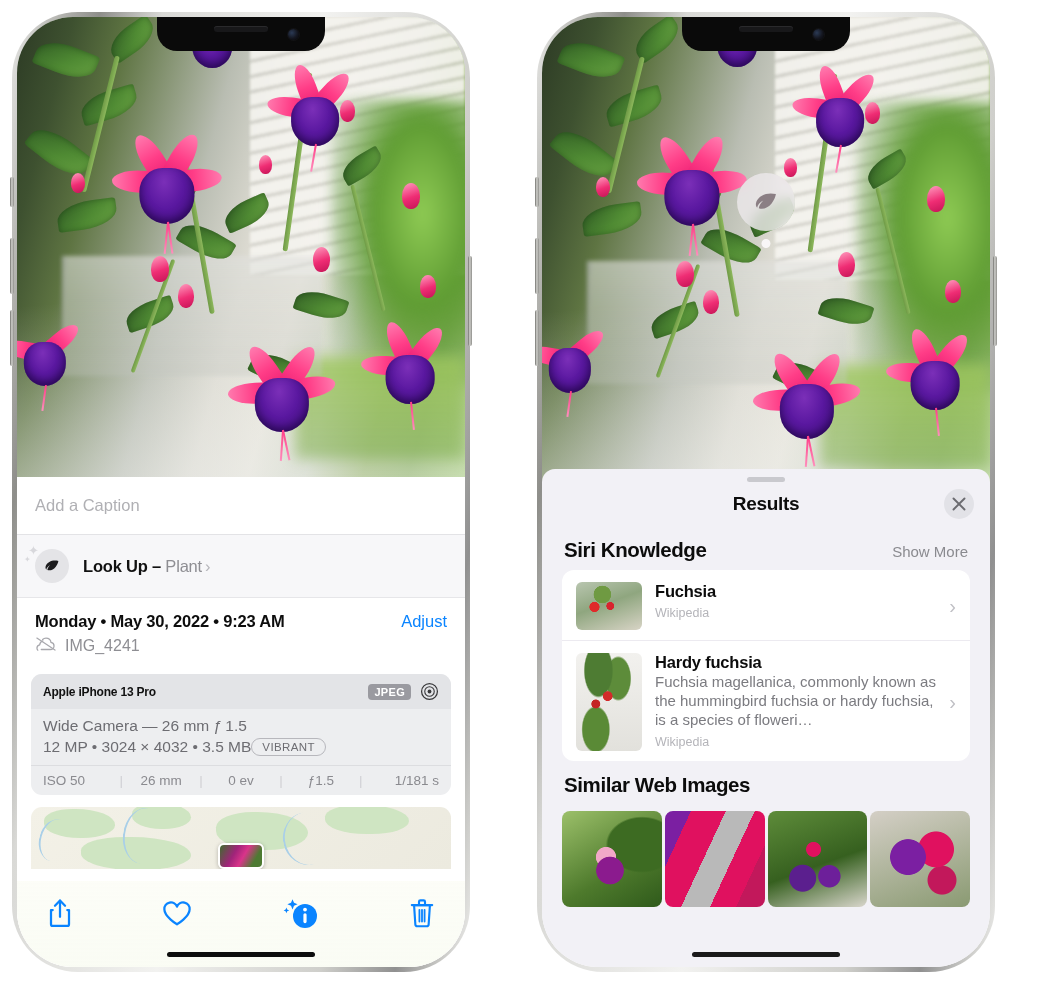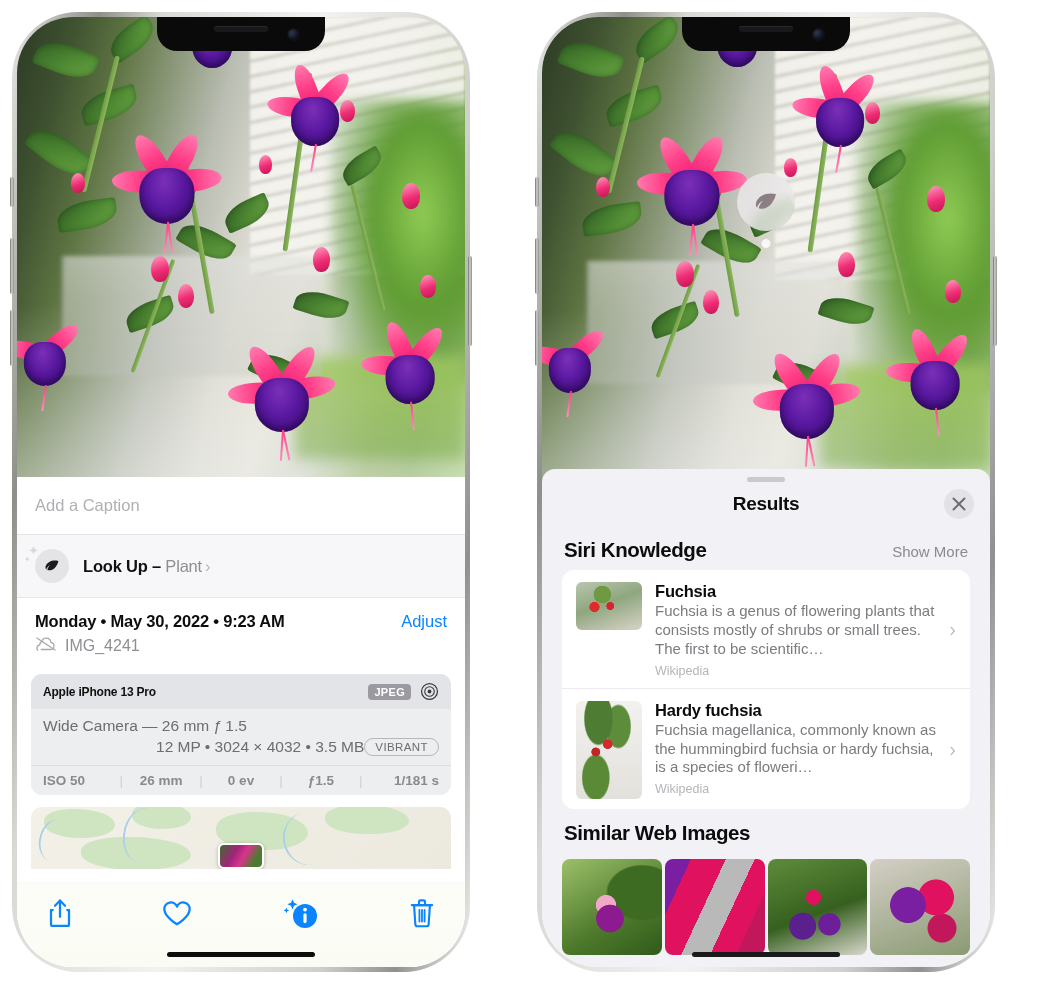--- a/index.html
+++ b/index.html
@@ -180,31 +180,31 @@
   }
   .exif-hd .model { font-weight: 700; font-size: 12px; color: #111; letter-spacing: -.2px; }
   .exif-hd .right { display: flex; align-items: center; gap: 9px; }
   .chip-jpeg {
     background: #9a9aa0; color: #fff; font-size: 11px; font-weight: 600;
     padding: 2px 6px; border-radius: 4px; letter-spacing: .3px;
   }
   .aperture-icon { width: 19px; height: 19px; }
   .exif-body { padding: 8px 12px 9px 12px; }
   .exif-l1 { color: #6d6d72; font-size: 15.5px; }
-  .exif-l2row { display: flex; align-items: center; justify-content: flex-end; margin-top: 3px; }
+  .exif-l2row { display: flex; align-items: center; justify-content: flex-start; margin-top: 3px; }
   .exif-l2 { color: #6d6d72; font-size: 15.5px; }
   .chip-vibrant {
     border: 1px solid #b7b7bc; color: #6d6d72; font-size: 11.5px;
     padding: 2px 10px; border-radius: 10px; letter-spacing: .4px;
   }
   .exif-foot {
     display: flex; align-items: center; border-top: 1px solid #dcdde0;
     padding: 7px 12px; color: #8a8a8f; font-size: 13.5px;
   }
-  .exif-foot span.v { flex: 1; text-align: center; font-weight: bold; }
+  .exif-foot span.v { flex: 1; text-align: center; }
   .exif-foot span.v:first-child { text-align: left; }
   .exif-foot span.v:last-child { text-align: right; }
   .exif-foot .sep { color: #cfcfd3; }
 
   .mapcard {
     margin: 12px 14px 0 14px; height: 62px; border-radius: 11px 11px 0 0;
     position: relative; overflow: hidden;
     background:
       linear-gradient(135deg,#f3f1e7 0%,#eceadf 100%);
   }
@@ -668,21 +668,20 @@
           <span class="show-more">Show More</span>
         </div>
 
         <div class="cards">
           <div class="kcard">
             <span class="kthumb wide">
                 <span class="t1"></span>
               </span>
             <span class="kbody">
               <div class="ktitle">Fuchsia</div>
-              <div class="kdesc">Fuchsia is a genus of flowering plants that consists mostly of shrubs or small trees. The first to be scientific…</div>
               <div class="ksrc">Wikipedia</div>
             </span>
             <span class="kchev">›</span>
           </div>
 
           <div class="kcard">
             <span class="kthumb tall">
                 <span class="t2"></span>
               </span>
             <span class="kbody">

